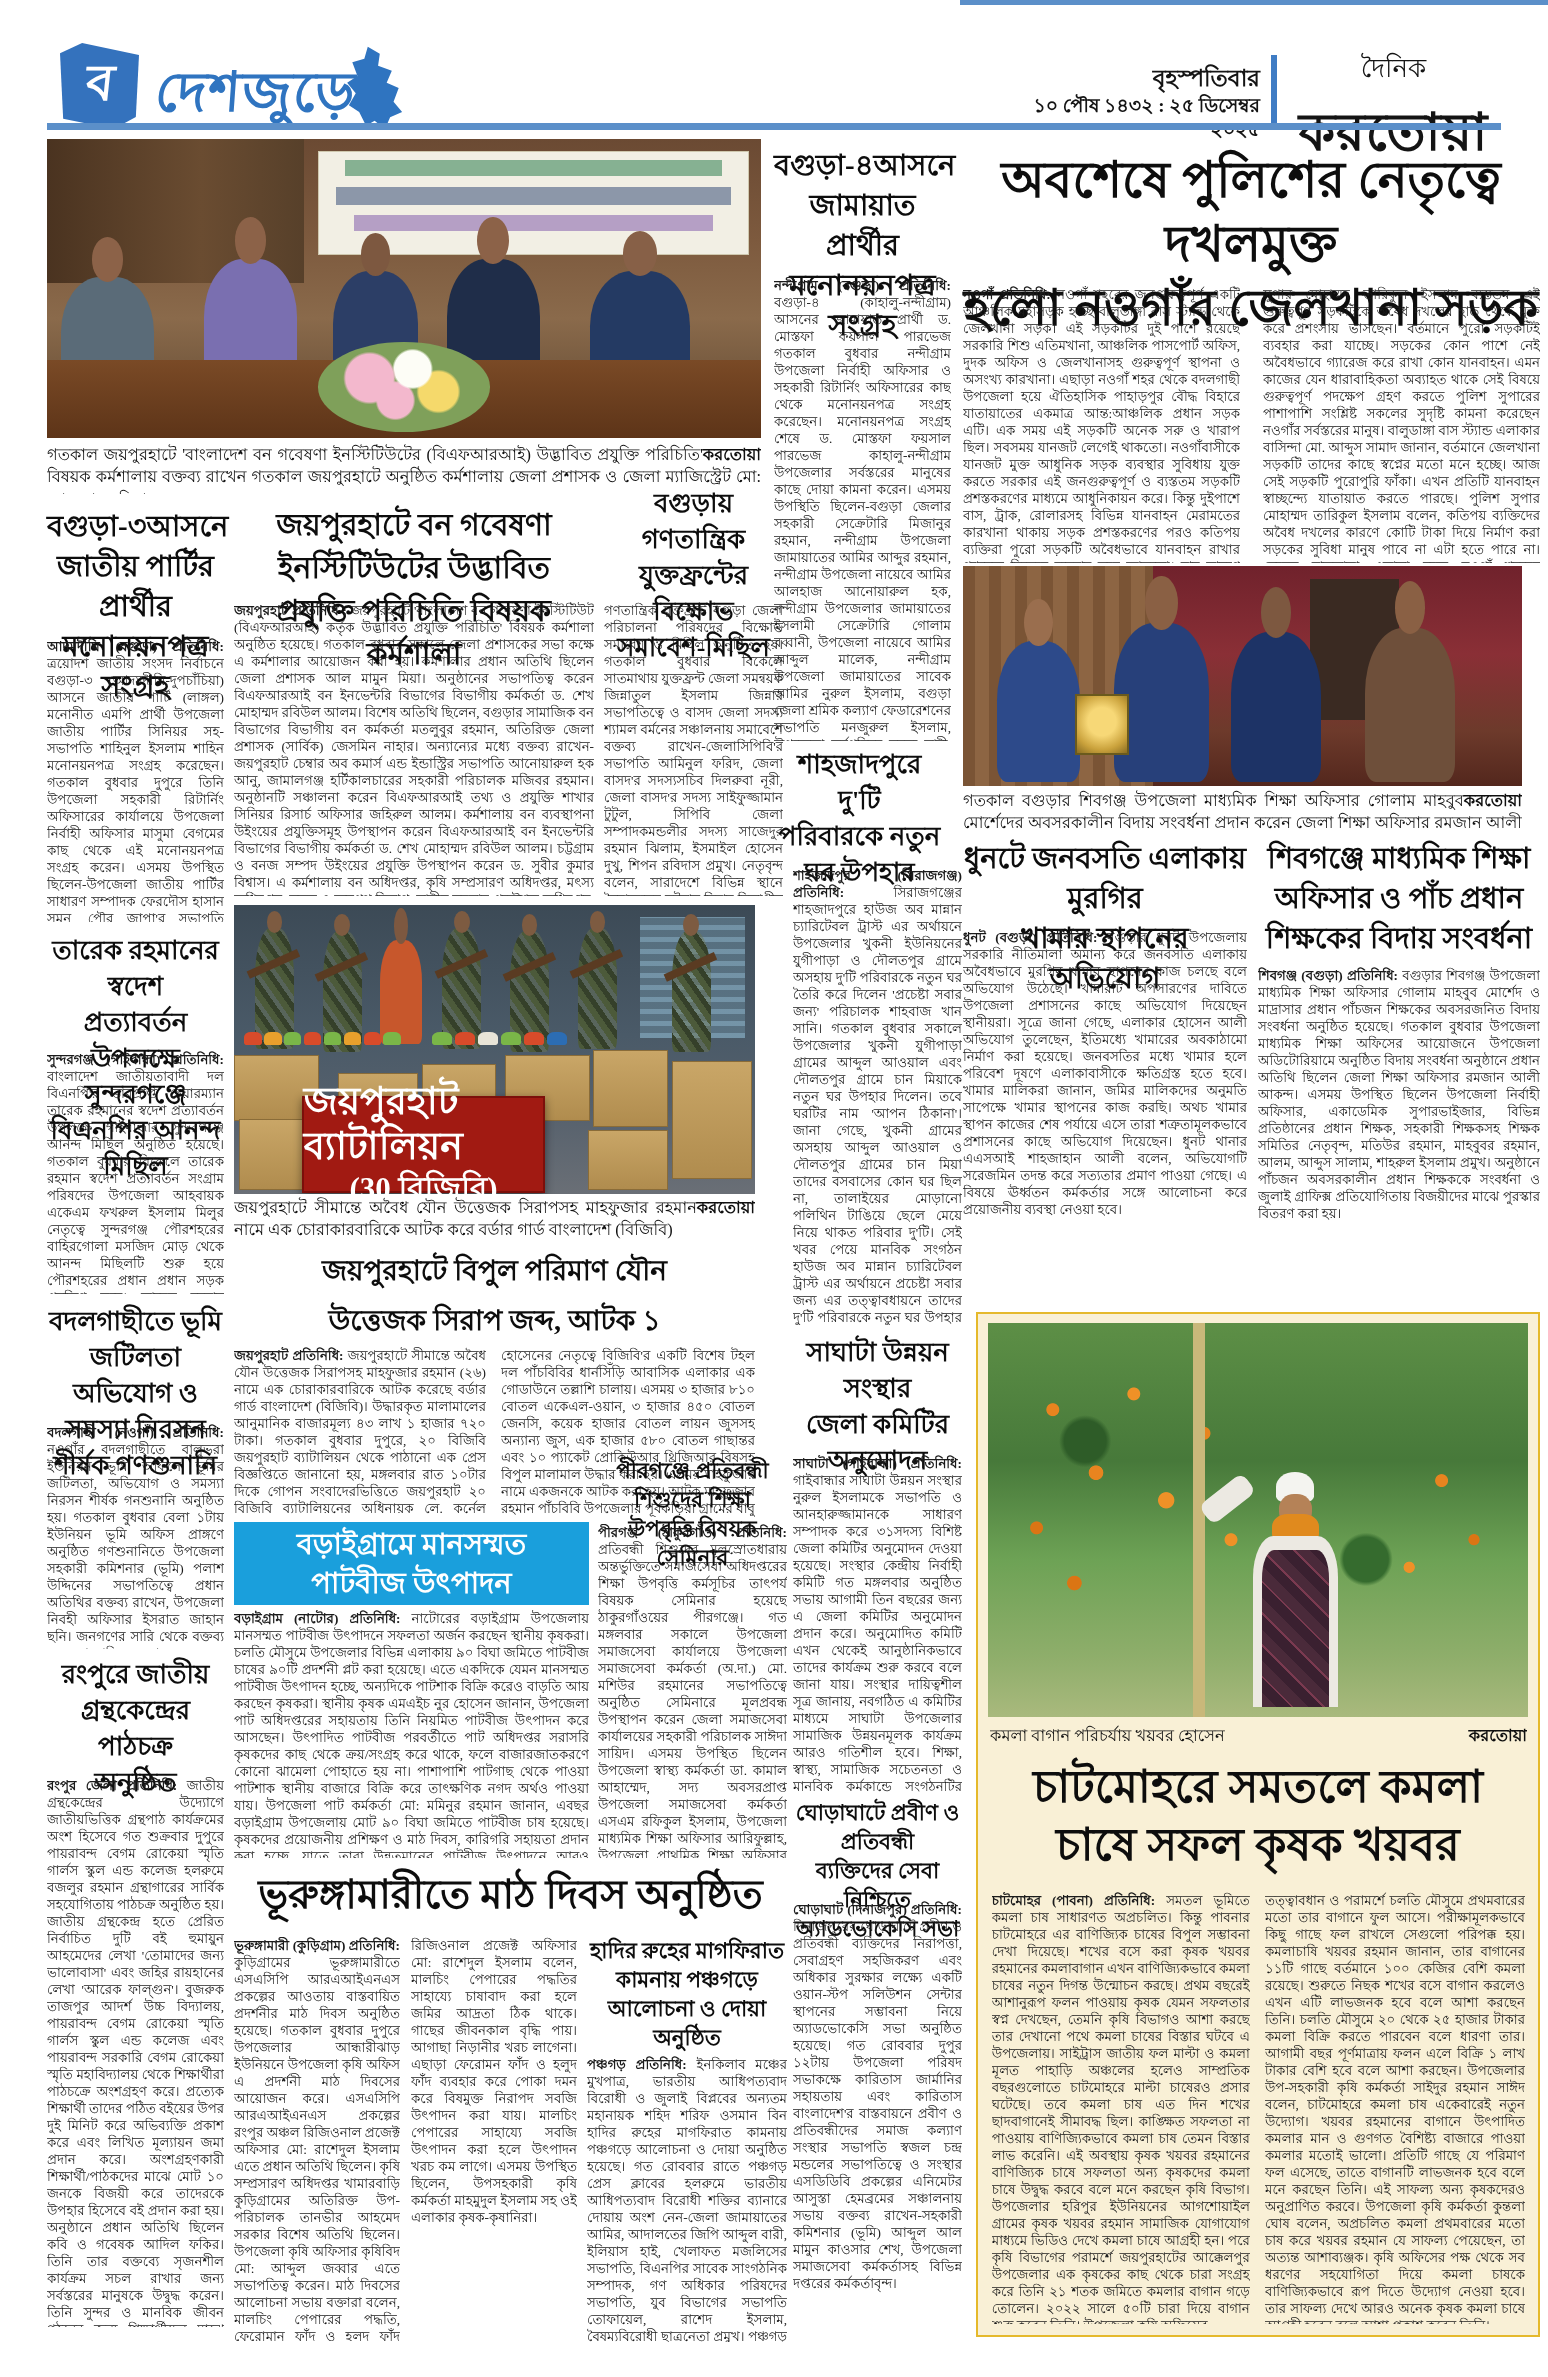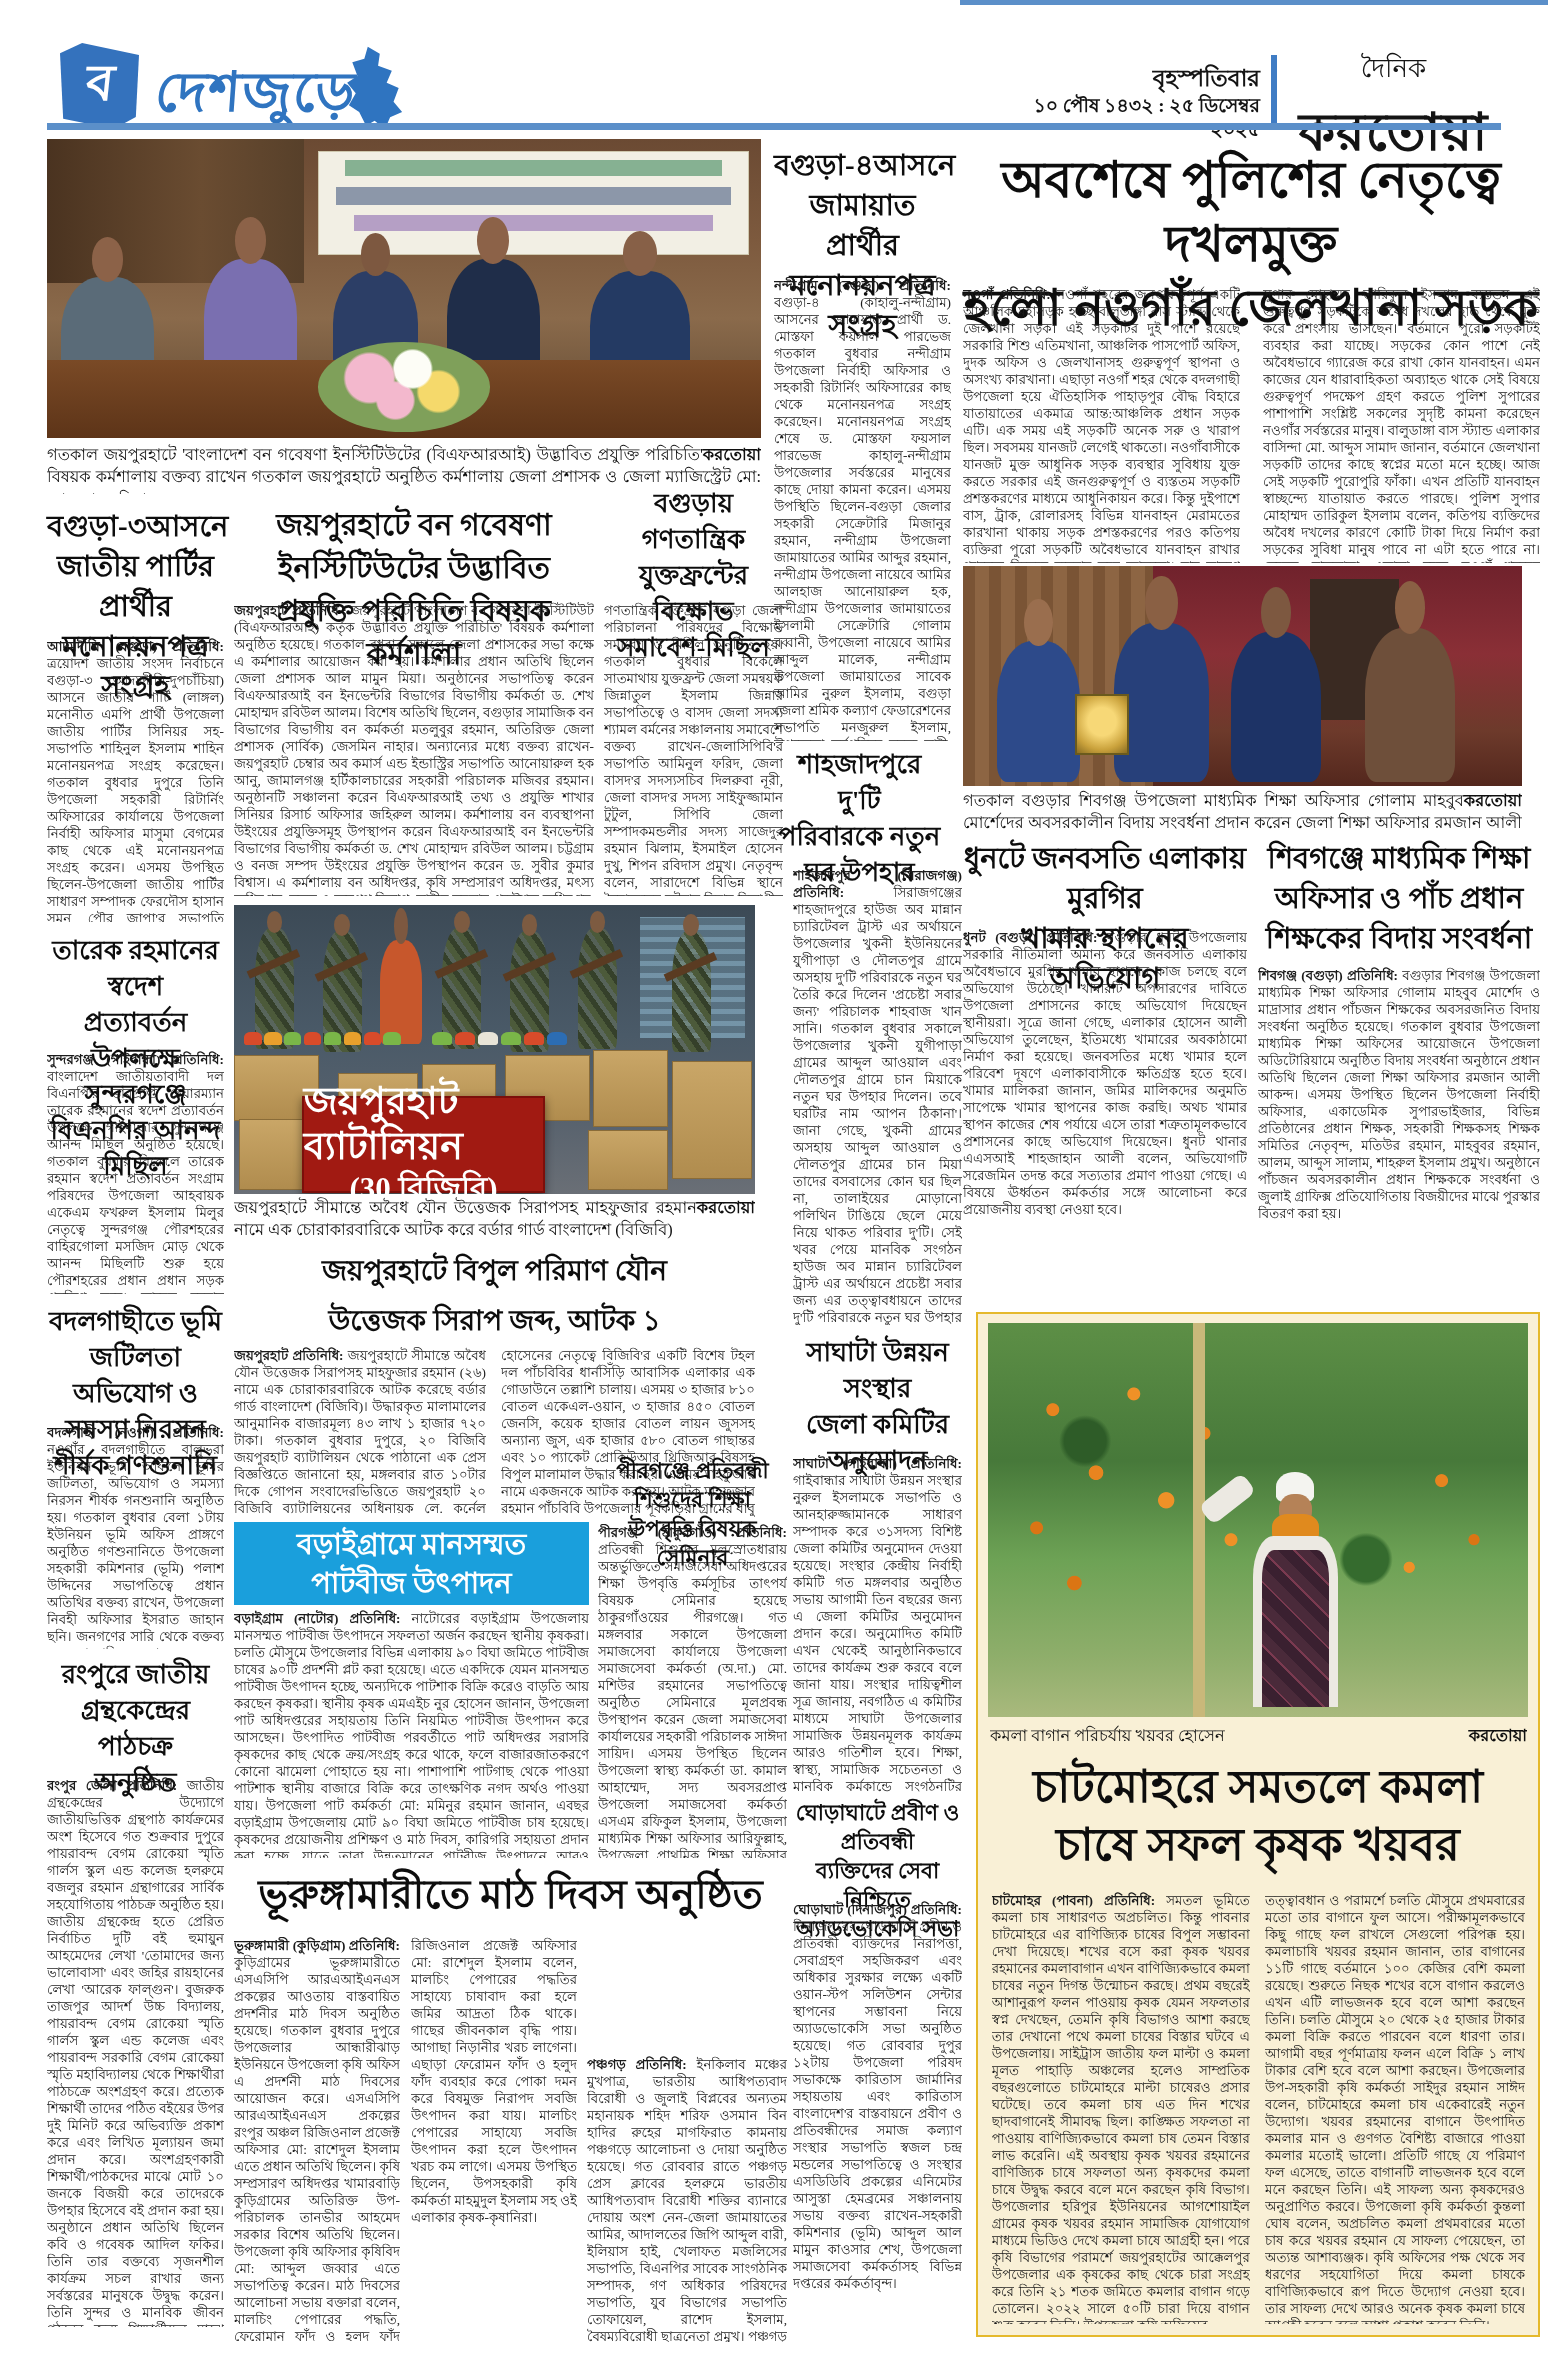--- a/index.html
+++ b/index.html
@@ -324,20 +324,22 @@
   <div class="body-t abs" style="left:598px;top:1524px;width:189px;height:334px;">
     <b>পীরগঞ্জ (ঠাকুরগাঁও) প্রতিনিধি:</b> <span>প্রতিবন্ধী শিশুদের মূলস্রোতধারায় অন্তর্ভুক্তিতে সমাজসেবা অধিদপ্তরের শিক্ষা উপবৃত্তি কর্মসূচির তাৎপর্য বিষয়ক সেমিনার হয়েছে ঠাকুরগাঁওয়ের পীরগঞ্জে। গত মঙ্গলবার সকালে উপজেলা সমাজসেবা কার্যালয়ে উপজেলা সমাজসেবা কর্মকর্তা (অ.দা.) মো. মশিউর রহমানের সভাপতিত্বে অনুষ্ঠিত সেমিনারে মূলপ্রবন্ধ উপস্থাপন করেন জেলা সমাজসেবা কার্যালয়ের সহকারী পরিচালক সাঈদা সায়িদ। এসময় উপস্থিত ছিলেন উপজেলা স্বাস্থ্য কর্মকর্তা ডা. কামাল আহাম্মেদ, সদ্য অবসরপ্রাপ্ত উপজেলা সমাজসেবা কর্মকর্তা এসএম রফিকুল ইসলাম, উপজেলা মাধ্যমিক শিক্ষা অফিসার আরিফুল্লাহ, উপজেলা প্রাথমিক শিক্ষা অফিসার রাহিমউদ্দীন, উপজেলা মহিলা বিষয়ক কর্মকর্তা জিন্নাতারা ইয়াছমিন, পীরগঞ্জ প্রেস ক্লাবের সভাপতি জয়নাল আবেদিন বাবুল, থানার ওসি (তদন্ত) আব্দুল হাকিম প্রমুখ।</span>
   </div>
 
   <div class="hl hl-one abs" style="left:234px;top:1863px;width:553px;">ভূরুঙ্গামারীতে মাঠ দিবস অনুষ্ঠিত</div>
   <div class="body-t abs" style="left:234px;top:1937px;width:166px;height:404px;">
     <b>ভূরুঙ্গামারী (কুড়িগ্রাম) প্রতিনিধি:</b> <span>কুড়িগ্রামের ভূরুঙ্গামারীতে এসএসিপি আরএআইএনএস প্রকল্পের আওতায় বাস্তবায়িত প্রদর্শনীর মাঠ দিবস অনুষ্ঠিত হয়েছে। গতকাল বুধবার দুপুরে উপজেলার আন্ধারীঝাড় ইউনিয়নে উপজেলা কৃষি অফিস এ প্রদর্শনী মাঠ দিবসের আয়োজন করে। এসএসিপি আরএআইএনএস প্রকল্পের রংপুর অঞ্চল রিজিওনাল প্রজেক্ট অফিসার মো: রাশেদুল ইসলাম এতে প্রধান অতিথি ছিলেন। কৃষি সম্প্রসারণ অধিদপ্তর খামারবাড়ি কুড়িগ্রামের অতিরিক্ত উপ-পরিচালক তানভীর আহমেদ সরকার বিশেষ অতিথি ছিলেন। উপজেলা কৃষি অফিসার কৃষিবিদ মো: আব্দুল জব্বার এতে সভাপতিত্ব করেন। মাঠ দিবসের আলোচনা সভায় বক্তারা বলেন, মালচিং পেপারের পদ্ধতি, ফেরোমান ফাঁদ ও হলুদ ফাঁদ ব্যবহার করে চাষাবাদের ওপর গুরুত্বারোপ করা হয়। এতে কম খরচে বিষমুক্ত নিরাপদ সবজি উৎপাদন করা সম্ভব হয়।</span>
   </div>
   <div class="body-t abs" style="left:411px;top:1937px;width:166px;height:404px;">রিজিওনাল প্রজেক্ট অফিসার মো: রাশেদুল ইসলাম বলেন, মালচিং পেপারের পদ্ধতির সাহায্যে চাষাবাদ করা হলে জমির আদ্রতা ঠিক থাকে। গাছের জীবনকাল বৃদ্ধি পায়। আগাছা নিড়ানীর খরচ লাগেনা। এছাড়া ফেরোমন ফাঁদ ও হলুদ ফাঁদ ব্যবহার করে পোকা দমন করে বিষমুক্ত নিরাপদ সবজি উৎপাদন করা যায়। মালচিং পেপারের সাহায্যে সবজি উৎপাদন করা হলে উৎপাদন খরচ কম লাগে। এসময় উপস্থিত ছিলেন, উপসহকারী কৃষি কর্মকর্তা মাহমুদুল ইসলাম সহ ওই এলাকার কৃষক-কৃষানিরা।</div>
 
+  <div class="hl hl-xs abs" style="left:587px;top:1937px;width:200px;">হাদির রুহের মাগফিরাত কামনায় পঞ্চগড়ে
+আলোচনা ও দোয়া অনুষ্ঠিত</div>
   <div class="body-t abs" style="left:587px;top:2056px;width:200px;height:286px;">
     <b>পঞ্চগড় প্রতিনিধি:</b> <span>ইনকিলাব মঞ্চের মুখপাত্র, ভারতীয় আধিপত্যবাদ বিরোধী ও জুলাই বিপ্লবের অন্যতম মহানায়ক শহিদ শরিফ ওসমান বিন হাদির রুহের মাগফিরাত কামনায় পঞ্চগড়ে আলোচনা ও দোয়া অনুষ্ঠিত হয়েছে। গত রোববার রাতে পঞ্চগড় প্রেস ক্লাবের হলরুমে ভারতীয় আধিপত্যবাদ বিরোধী শক্তির ব্যানারে দোয়ায় অংশ নেন-জেলা জামায়াতের আমির, আদালতের জিপি আব্দুল বারী, ইলিয়াস হাই, খেলাফত মজলিসের সভাপতি, বিএনপির সাবেক সাংগঠনিক সম্পাদক, গণ অধিকার পরিষদের সভাপতি, যুব বিভাগের সভাপতি তোফায়েল, রাশেদ ইসলাম, বৈষম্যবিরোধী ছাত্রনেতা প্রমুখ। পঞ্চগড় প্রেস ক্লাবের সভাপতিসহ উপস্থিত ছিলেন-প্রেসক্লাবের সাধারণ সম্পাদক ইসলাম শহীদসহ বিভিন্ন গণমাধ্যম কর্মীরা।</span>
   </div>
 
   <div class="hl hl-sm abs" style="left:793px;top:1335px;width:169px;">সাঘাটা উন্নয়ন সংস্থার
 জেলা কমিটির
 অনুমোদন</div>
   <div class="body-t abs" style="left:793px;top:1455px;width:169px;height:337px;">
     <b>সাঘাটা (গাইবান্ধা) প্রতিনিধি:</b> <span>গাইবান্ধার সাঘাটা উন্নয়ন সংস্থার নুরুল ইসলামকে সভাপতি ও আনহারুজ্জামানকে সাধারণ সম্পাদক করে ৩১সদস্য বিশিষ্ট জেলা কমিটির অনুমোদন দেওয়া হয়েছে। সংস্থার কেন্দ্রীয় নির্বাহী কমিটি গত মঙ্গলবার অনুষ্ঠিত সভায় আগামী তিন বছরের জন্য এ জেলা কমিটির অনুমোদন প্রদান করে। অনুমোদিত কমিটি এখন থেকেই আনুষ্ঠানিকভাবে তাদের কার্যক্রম শুরু করবে বলে জানা যায়। সংস্থার দায়িত্বশীল সূত্র জানায়, নবগঠিত এ কমিটির মাধ্যমে সাঘাটা উপজেলার সামাজিক উন্নয়নমূলক কার্যক্রম আরও গতিশীল হবে। শিক্ষা, স্বাস্থ্য, সামাজিক সচেতনতা ও মানবিক কর্মকান্ডে সংগঠনটির ভূমিকা আরও জোরদার করার লক্ষ্যেই এ কমিটি গঠন করা হয়েছে। নেতৃবৃন্দ আশা প্রকাশ করে বলেন, সাঘাটা উন্নয়ন সংস্থার লক্ষ্য ও উদ্দেশ্য বাস্তবায়নে নব-নির্বাচিত কমিটি ঐক্যবদ্ধভাবে কাজ করবে এবং এলাকার সার্বিক উন্নয়নে কার্যকর ভূমিকা রাখবে।</span>
   </div>

